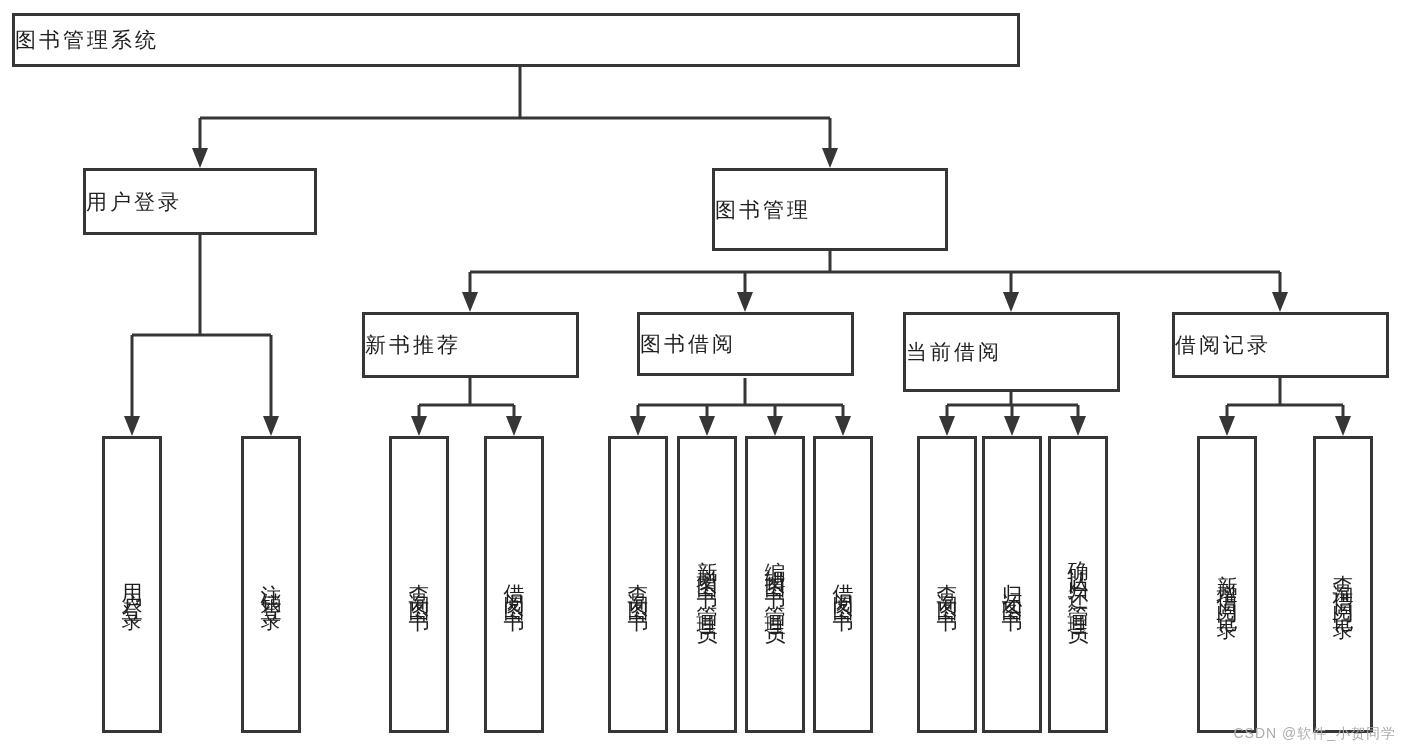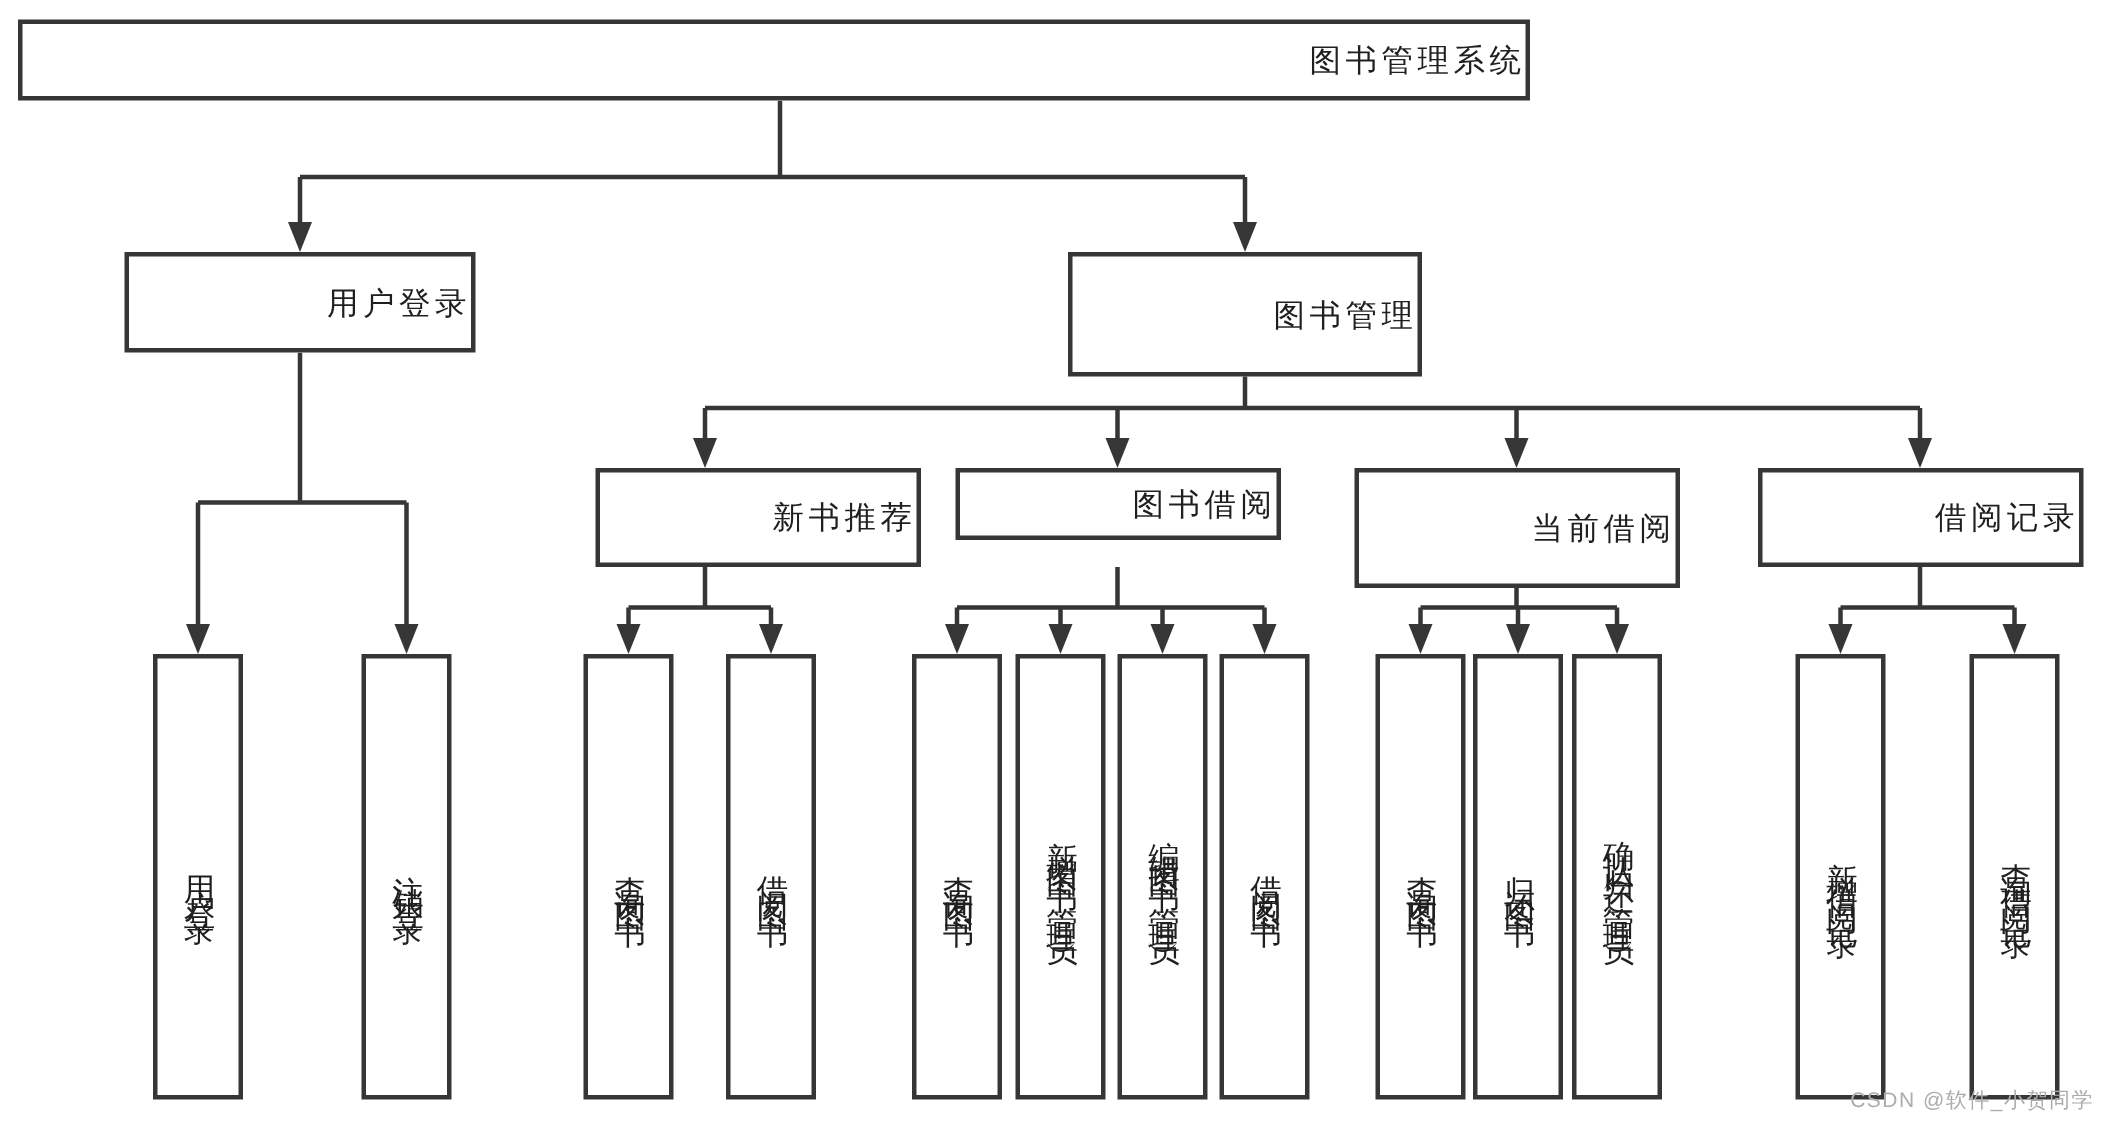--- a/index.html
+++ b/index.html
@@ -17,21 +17,21 @@
     width: 1405px; height: 747px;
     pointer-events: none;
   }
   .box {
     position: absolute;
     box-sizing: border-box;
     border: 3px solid #363636;
     background: #ffffff;
     display: flex;
     align-items: center;
-    justify-content: flex-end;
+    justify-content: flex-start;
     color: #1f1f1f;
     font-size: 21px;
     letter-spacing: 3px;
     white-space: nowrap;
   }
   .leaf {
     position: absolute;
     box-sizing: border-box;
     border: 3px solid #363636;
     background: #ffffff;
@@ -46,22 +46,22 @@
     top: 436px;
     height: 297px;
     width: 60px;
   }
   
   .n-root   { left: 12px;   top: 13px;  width: 1008px; height: 54px; }
   
   .n-login  { left: 83px;   top: 168px; width: 234px;  height: 67px; }
   .n-mgmt   { left: 712px;  top: 168px; width: 236px;  height: 83px; }
   
-  .n-rec    { left: 362px;  top: 312px; width: 217px;  height: 66px; margin-left: 35px; }
-  .n-borrow { left: 637px;  top: 312px; width: 217px;  height: 48px; }
+  .n-rec    { left: 362px;  top: 312px; width: 217px;  height: 66px; }
+  .n-borrow { left: 637px;  top: 312px; width: 217px;  height: 64px; }
   .n-cur    { left: 903px;  top: 312px; width: 217px;  height: 80px; }
   .n-recd   { left: 1172px; top: 312px; width: 217px;  height: 66px; }
   
   .l-a1 { left: 102px; }
   .l-a2 { left: 241px; }
   .l-b1 { left: 389px; }
   .l-b2 { left: 484px; }
   .l-c1 { left: 608px; }
   .l-c2 { left: 677px; }
   .l-c3 { left: 745px; }

